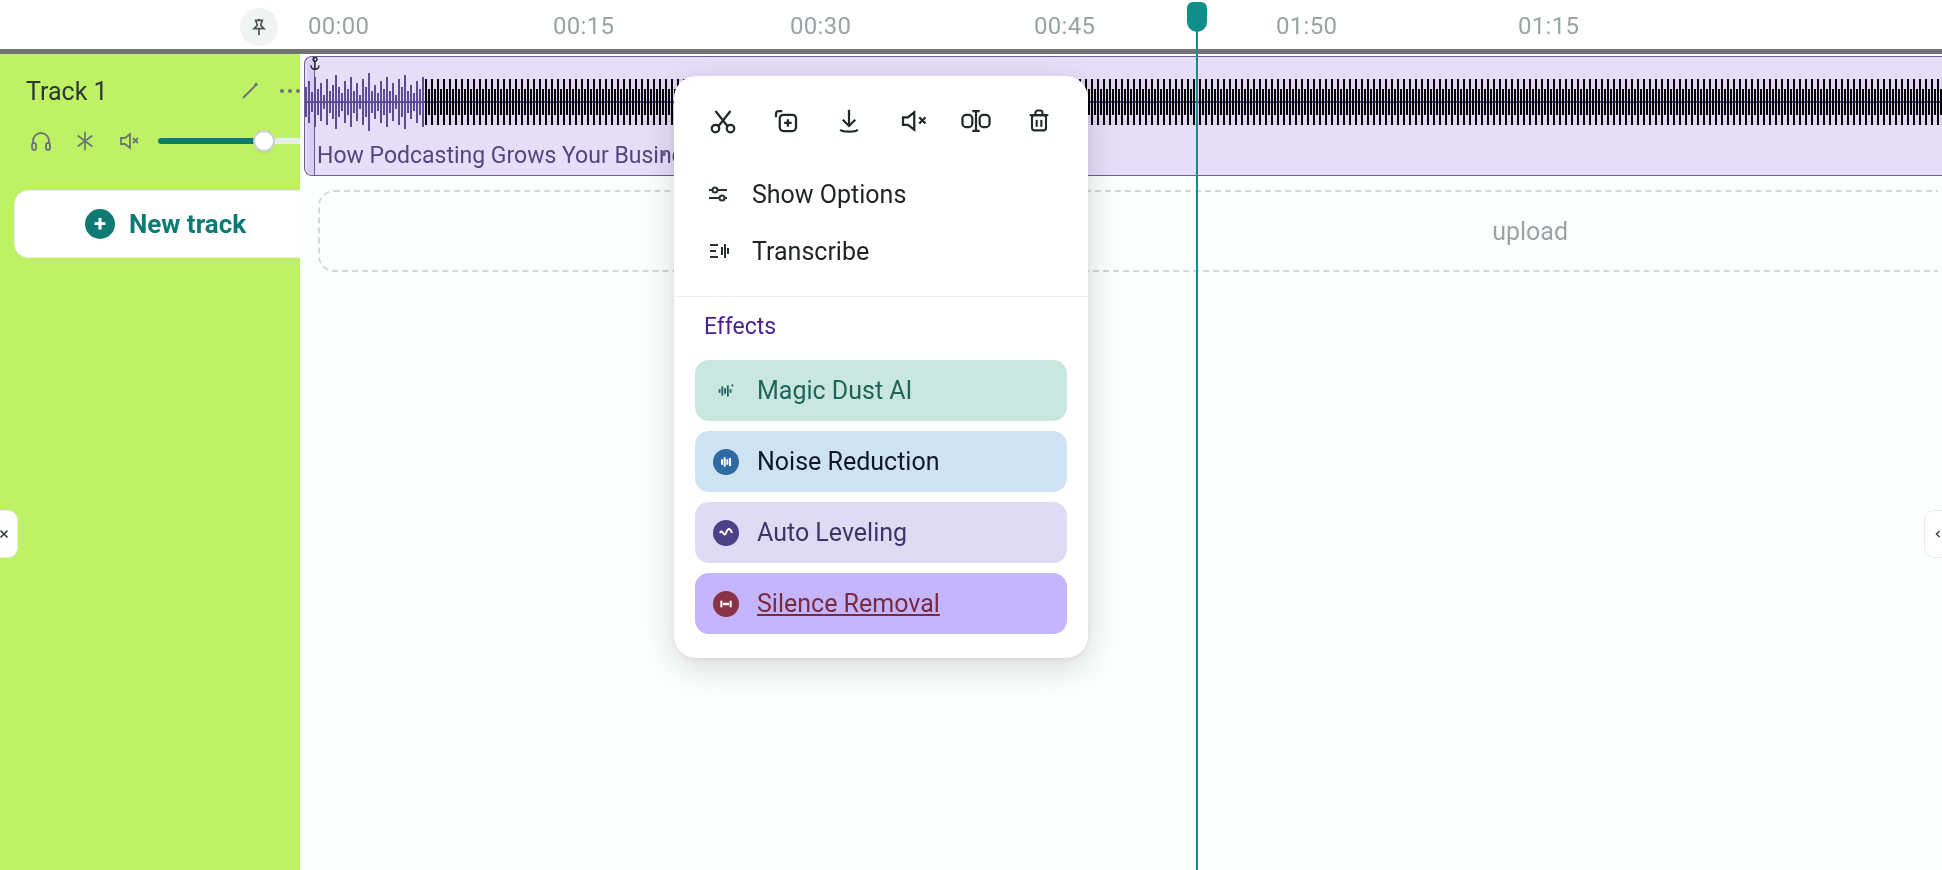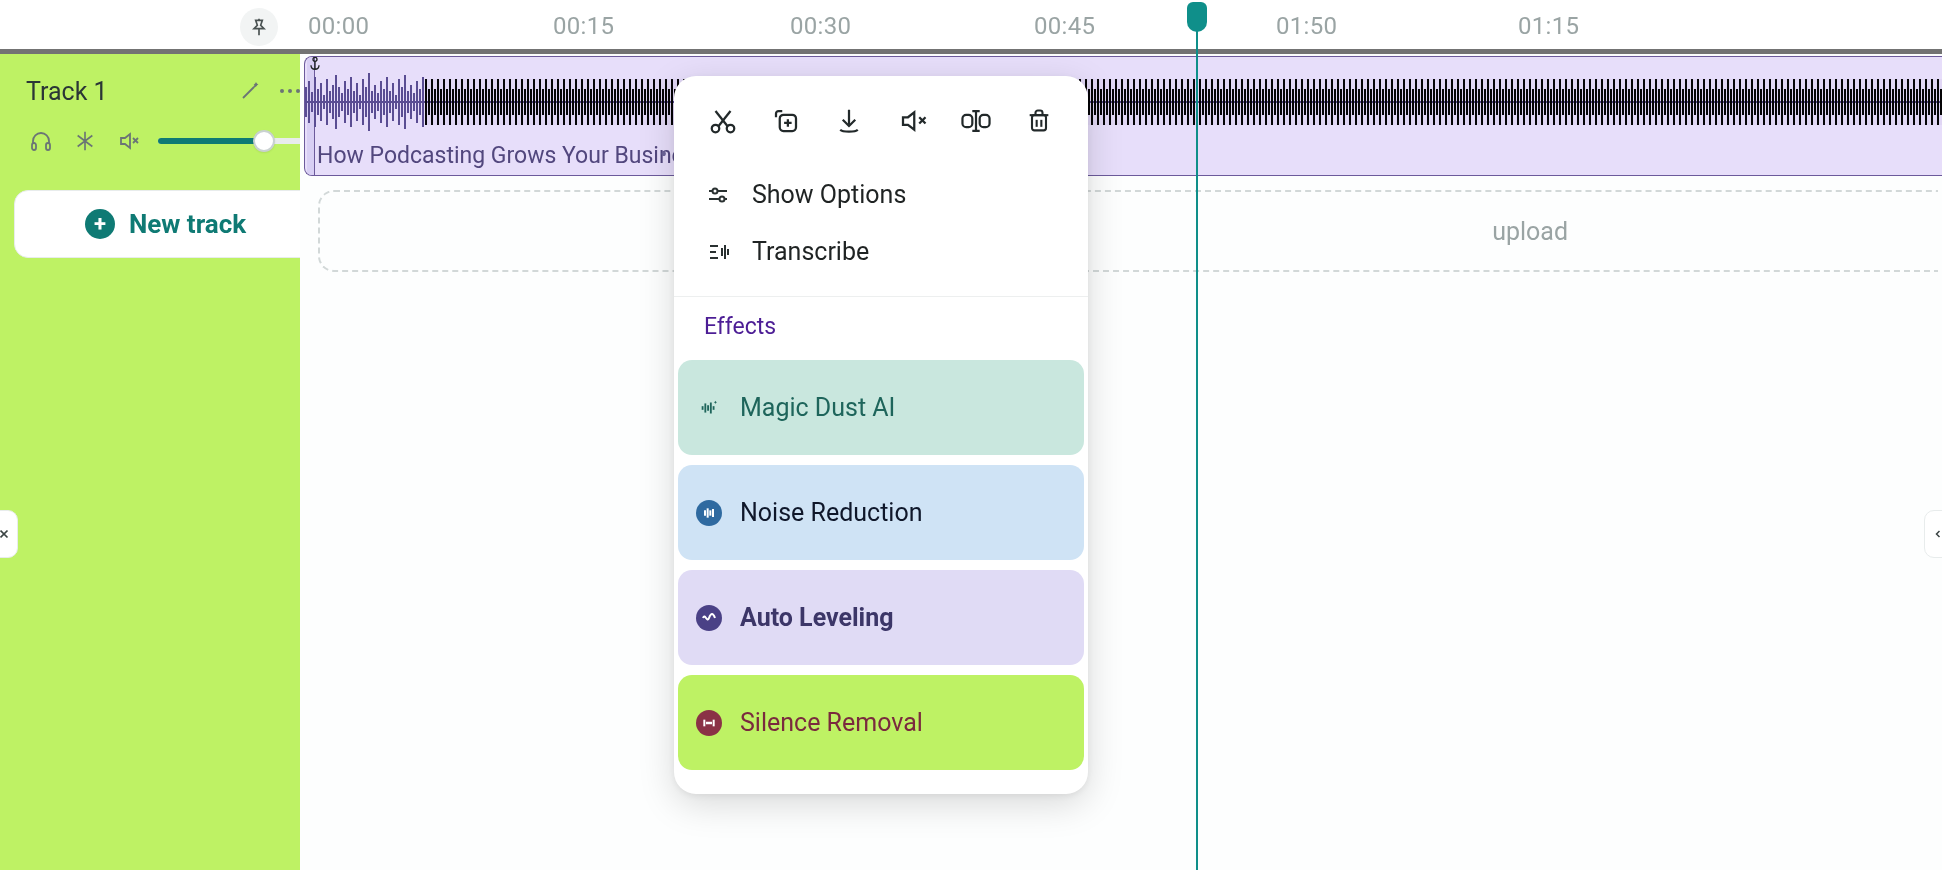--- a/index.html
+++ b/index.html
@@ -209,55 +209,55 @@
     padding: 24px 28px 16px 28px;
     gap: 18px;
   }
   .popup-toolbar .p-icon {
     width: 42px; height: 42px;
     display: flex; align-items: center; justify-content: center;
     color: #22292a;
   }
   .popup-section { padding: 8px 0 10px 0; }
   .popup-row {
-    display: flex; align-items: center;
+    display: flex; align-items: flex-start;
     gap: 20px;
     padding: 14px 30px;
     font-size: 25px; color: #1f2323;
   }
   .popup-row .row-icon {
     width: 28px; height: 28px;
     display: flex; align-items: center; justify-content: center;
     color: #2a3131;
   }
   .popup-divider { height: 1px; background: #edefef; margin: 6px 0 14px 0; }
   .effects-title {
     padding: 2px 30px 10px 30px;
     font-size: 23px; color: #4c1d95;
   }
   .effect-item {
-    margin: 10px 4px;
+    margin: 10px 21px;
     border-radius: 14px;
     display: flex; align-items: center;
     gap: 18px;
-    padding: 33px 18px;
+    padding: 16px 18px;
     font-size: 25px;
   }
   .effect-item .badge {
     width: 26px; height: 26px; border-radius: 50%;
     display: flex; align-items: center; justify-content: center;
     font-size: 14px;
   }
   .ef-magic { background: #c9e7de; color: #1e655b; }
   .ef-magic .badge { color: #1e655b; background: transparent; }
   .ef-noise { background: #cfe3f5; color: #0f172a; }
   .ef-noise .badge { background: #2f6aa0; color: #fff; }
-  .ef-level { background: #e0dbf5; color: #3c3668; font-weight: bold; }
+  .ef-level { background: #e0dbf5; color: #3c3668; }
   .ef-level .badge { background: #4a4186; color: #fff; }
-  .ef-silence { background: #bef264; color: #7a2a3e; }
+  .ef-silence { background: #c4b5fd; color: #7a2a3e; text-decoration: underline; }
   .ef-silence .badge { background: #8a3246; color: #fff; }
 
   .right-peek {
     position: absolute; right: -10px; top: 510px;
     width: 28px; height: 48px;
     border-radius: 10px 0 0 10px;
     background: #fff; border: 1px solid #e8ecec;
     display: flex; align-items: center; justify-content: center;
     color: #3b4444;
   }

